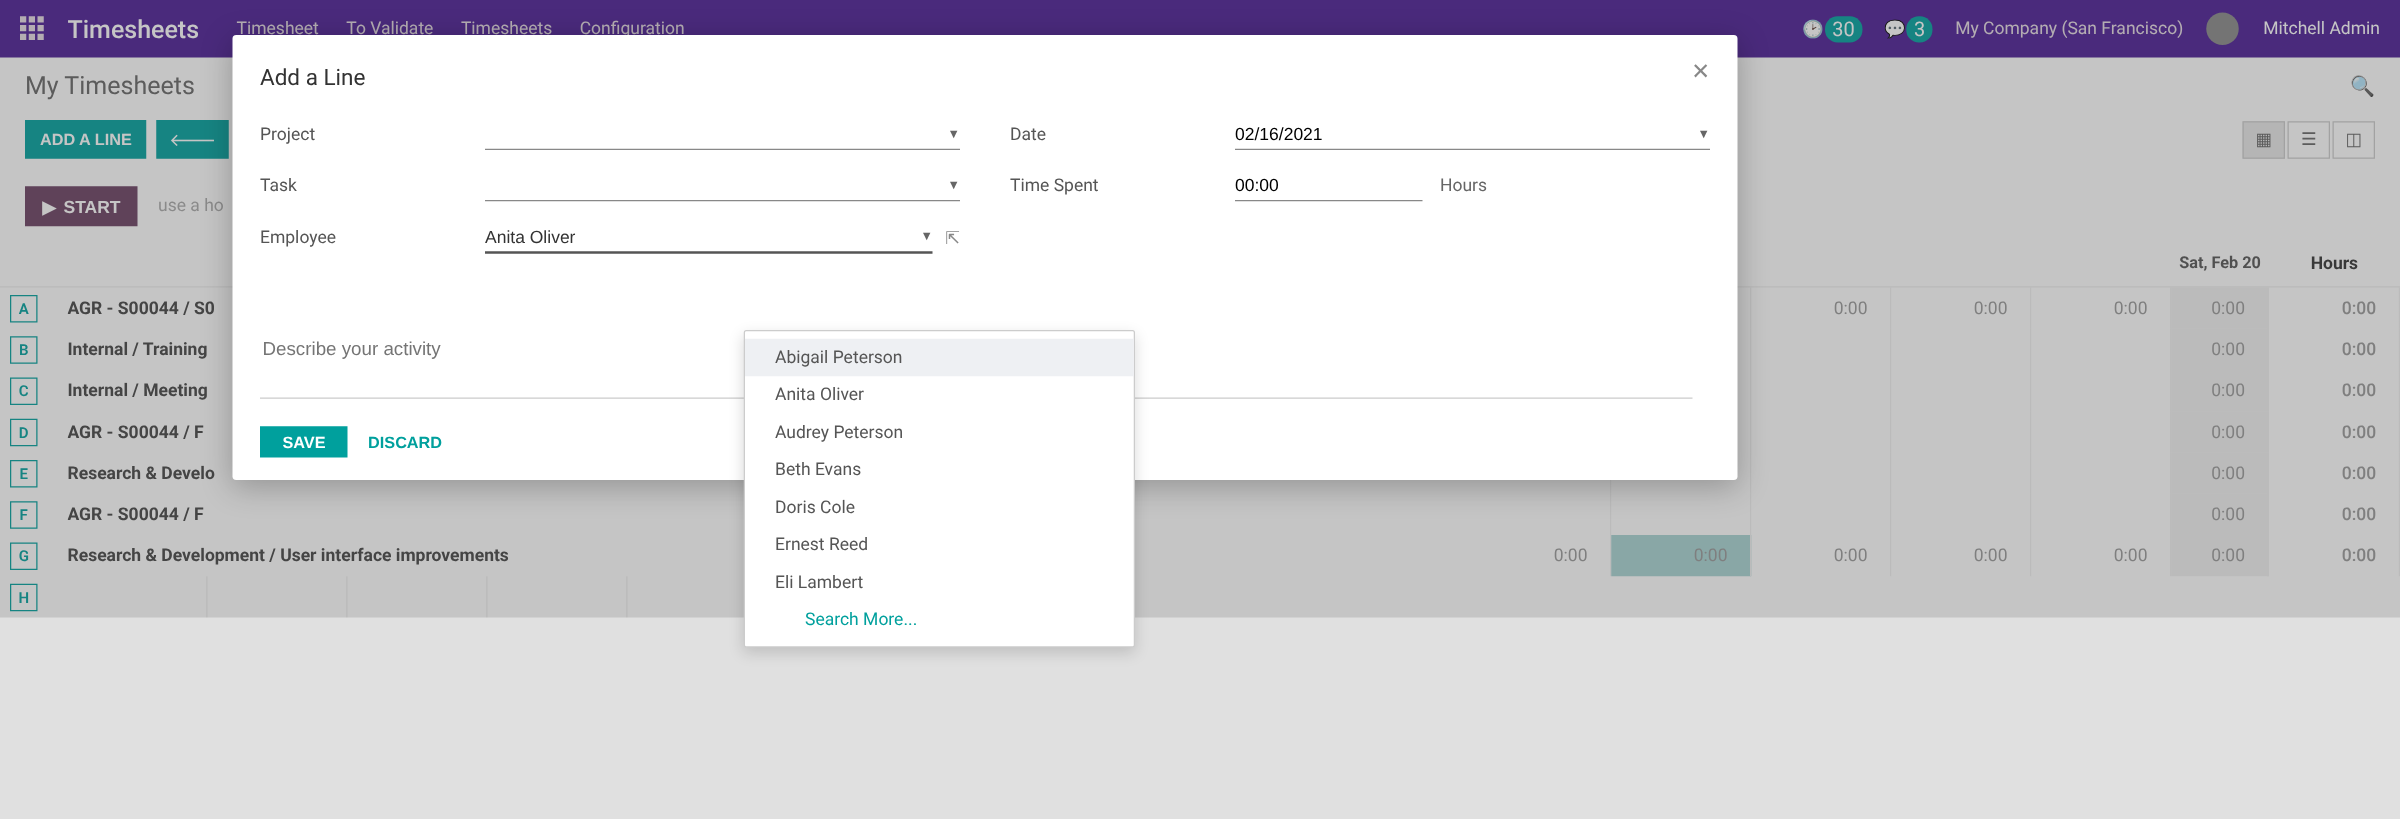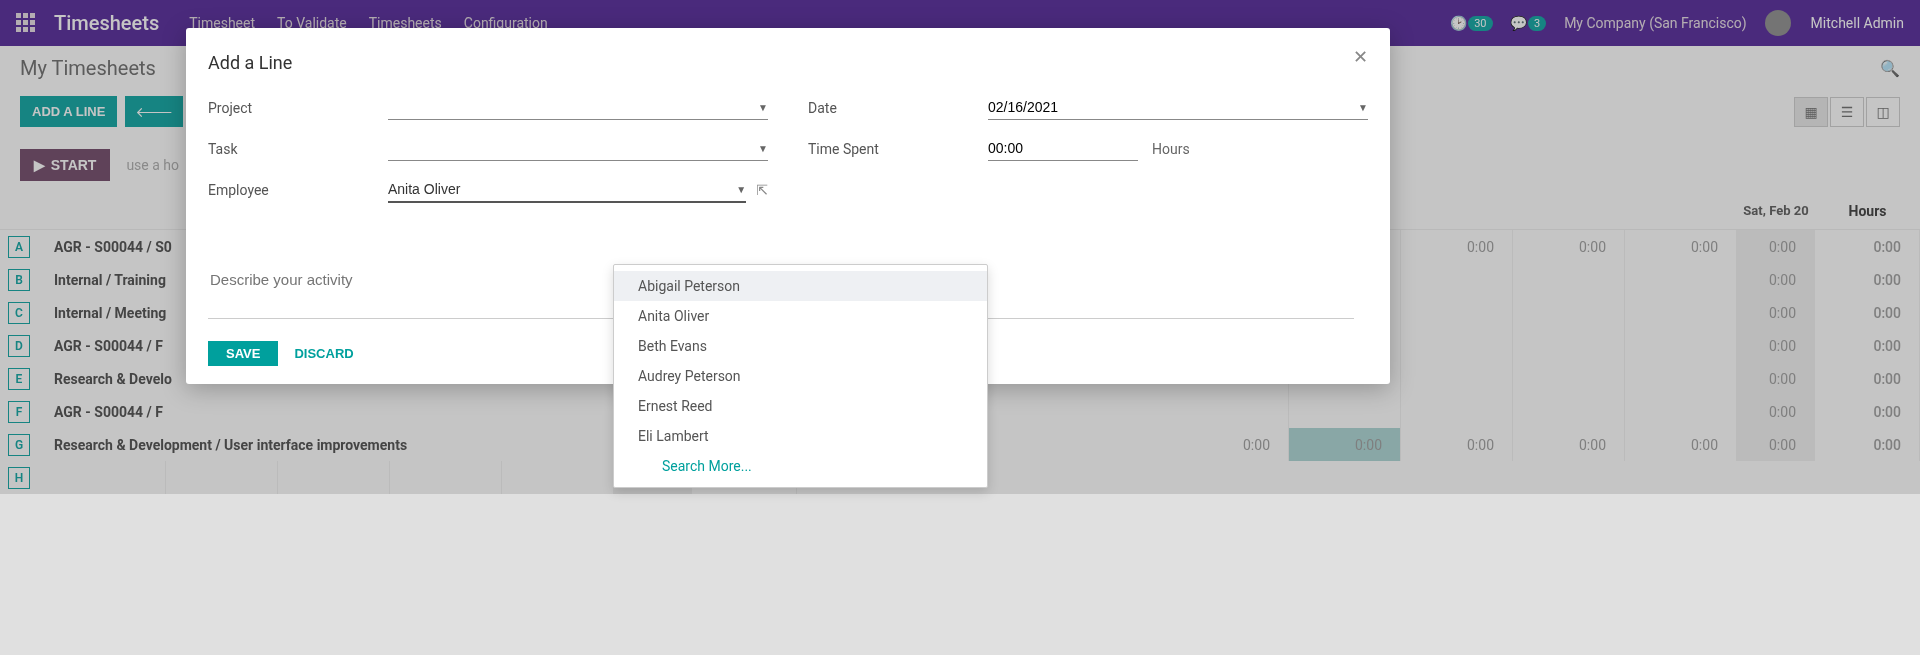--- a/index.html
+++ b/index.html
@@ -6,21 +6,21 @@
   body { font-family: -apple-system, BlinkMacSystemFont, "Segoe UI", Roboto, Arial, sans-serif; font-size: 14px; color: #333; background: #fff; overflow: hidden; }
   
   
   .topnav { background: #4c1d95; height: 46px; display: flex; align-items: center; padding: 0 16px; color: #e6dce3; position: relative; }
   .topnav .apps { width: 20px; height: 20px; display: grid; grid-template-columns: repeat(3,5px); grid-template-rows: repeat(3,5px); gap: 2px; margin-right: 18px; }
   .topnav .apps span { background: #e6dce3; }
   .topnav .brand { font-size: 20px; font-weight: 500; margin-right: 30px; color: #fff; }
   .topnav .menu { display: flex; gap: 22px; font-size: 14px; }
   .topnav .menu span { cursor: pointer; }
   .topnav .right { margin-left: auto; display: flex; align-items: center; gap: 18px; }
-  .badge { font-size: 11px; background: #00a09d; border-radius: 10px; padding: 1px 6px; color: #fff; }
+  .badge { font-size: 16px; background: #00a09d; border-radius: 10px; padding: 1px 6px; color: #fff; }
   .bellwrap, .chatwrap { position: relative; display: flex; align-items: center; }
   .avatar { width: 26px; height: 26px; border-radius: 50%; background: #888; display: inline-block; }
   .user { display: flex; align-items: center; gap: 20px; color: #fff; }
   
   
   .crumbs { padding: 10px 20px; display: flex; align-items: center; }
   .crumbs h2 { font-size: 20px; font-weight: 400; color: #666; }
   .crumbs .search { margin-left: auto; font-size: 16px; color: #666; }
   
   
@@ -64,21 +64,21 @@
   .fcontrol input { border: none; outline: none; width: 100%; font-size: 14px; background: transparent; }
   .fcontrol .caret { color: #666; font-size: 10px; }
   .ext-icon { margin-left: 10px; color: #888; cursor: pointer; }
   .desc-row { padding: 20px 36px 10px 22px; }
   .desc-input { width: 100%; border: none; border-bottom: 1px solid #ccc; padding: 12px 2px 30px 2px; font-size: 15px; outline: none; color: #888; }
   .modal-footer { padding: 12px 22px 18px 22px; display: flex; gap: 16px; align-items: center; }
   .btn-save { background: #00a09d; color: #fff; border: none; padding: 5px 18px; font-size: 13px; font-weight: 700; cursor: pointer; }
   .btn-discard { background: none; border: none; color: #00a09d; font-size: 13px; font-weight: 700; cursor: pointer; }
   
   
-  .dropdown { position: absolute; top: 236px; left: 427px; width: 375px; background: #fff; border: 1px solid #ccc; box-shadow: 0 4px 12px rgba(0,0,0,0.15); border-radius: 2px; padding: 6px 0; z-index: 10; }
+  .dropdown { position: absolute; top: 236px; left: 409px; width: 313px; background: #fff; border: 1px solid #ccc; box-shadow: 0 4px 12px rgba(0,0,0,0.15); border-radius: 2px; padding: 6px 0; z-index: 10; }
   .dropdown .ditem { padding: 7px 16px 7px 24px; font-size: 14px; color: #555; cursor: pointer; }
   .dropdown .ditem.hovered { background: #eef0f3; }
   .dropdown .ditem.more { color: #00a09d; padding-left: 48px; }
   .dimwrap { position: relative; }
   .dimwrap::after { content:""; position:absolute; inset:0; background:rgba(120,120,120,0.22); pointer-events:none; }
 </style>
 </head>
 <body>
 
 <div class="dimwrap">
@@ -283,20 +283,21 @@
   </div>
   <div class="modal-footer">
     <button class="btn-save">SAVE</button>
     <button class="btn-discard">DISCARD</button>
   </div>
 
   <div class="dropdown">
     <div id="dd-items">
         <div class="ditem hovered">Abigail Peterson</div>
         <div class="ditem">Anita Oliver</div>
+        <div class="ditem">Audrey Peterson</div>
         <div class="ditem">Beth Evans</div>
-        <div class="ditem">Audrey Peterson</div>
+        <div class="ditem">Doris Cole</div>
         <div class="ditem">Ernest Reed</div>
         <div class="ditem">Eli Lambert</div>
       </div>
     <div class="ditem more">Search More...</div>
   </div>
 </div>
 
 </body></html>

